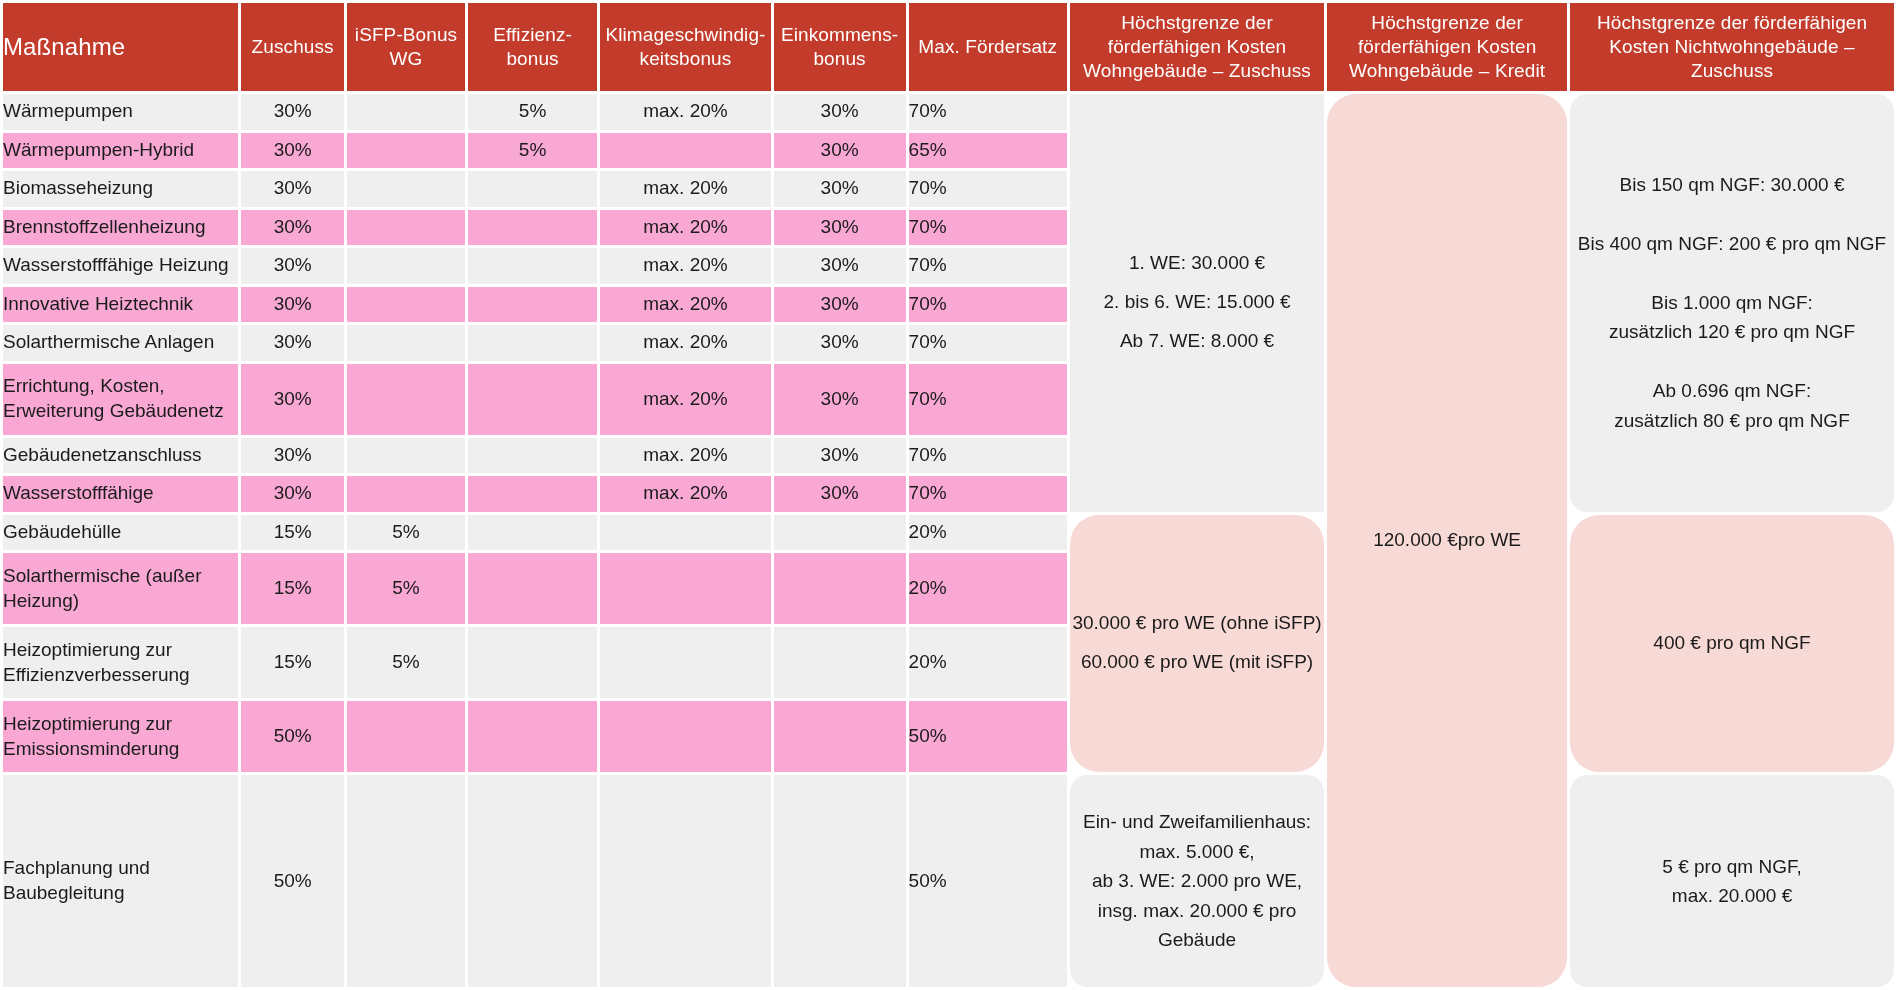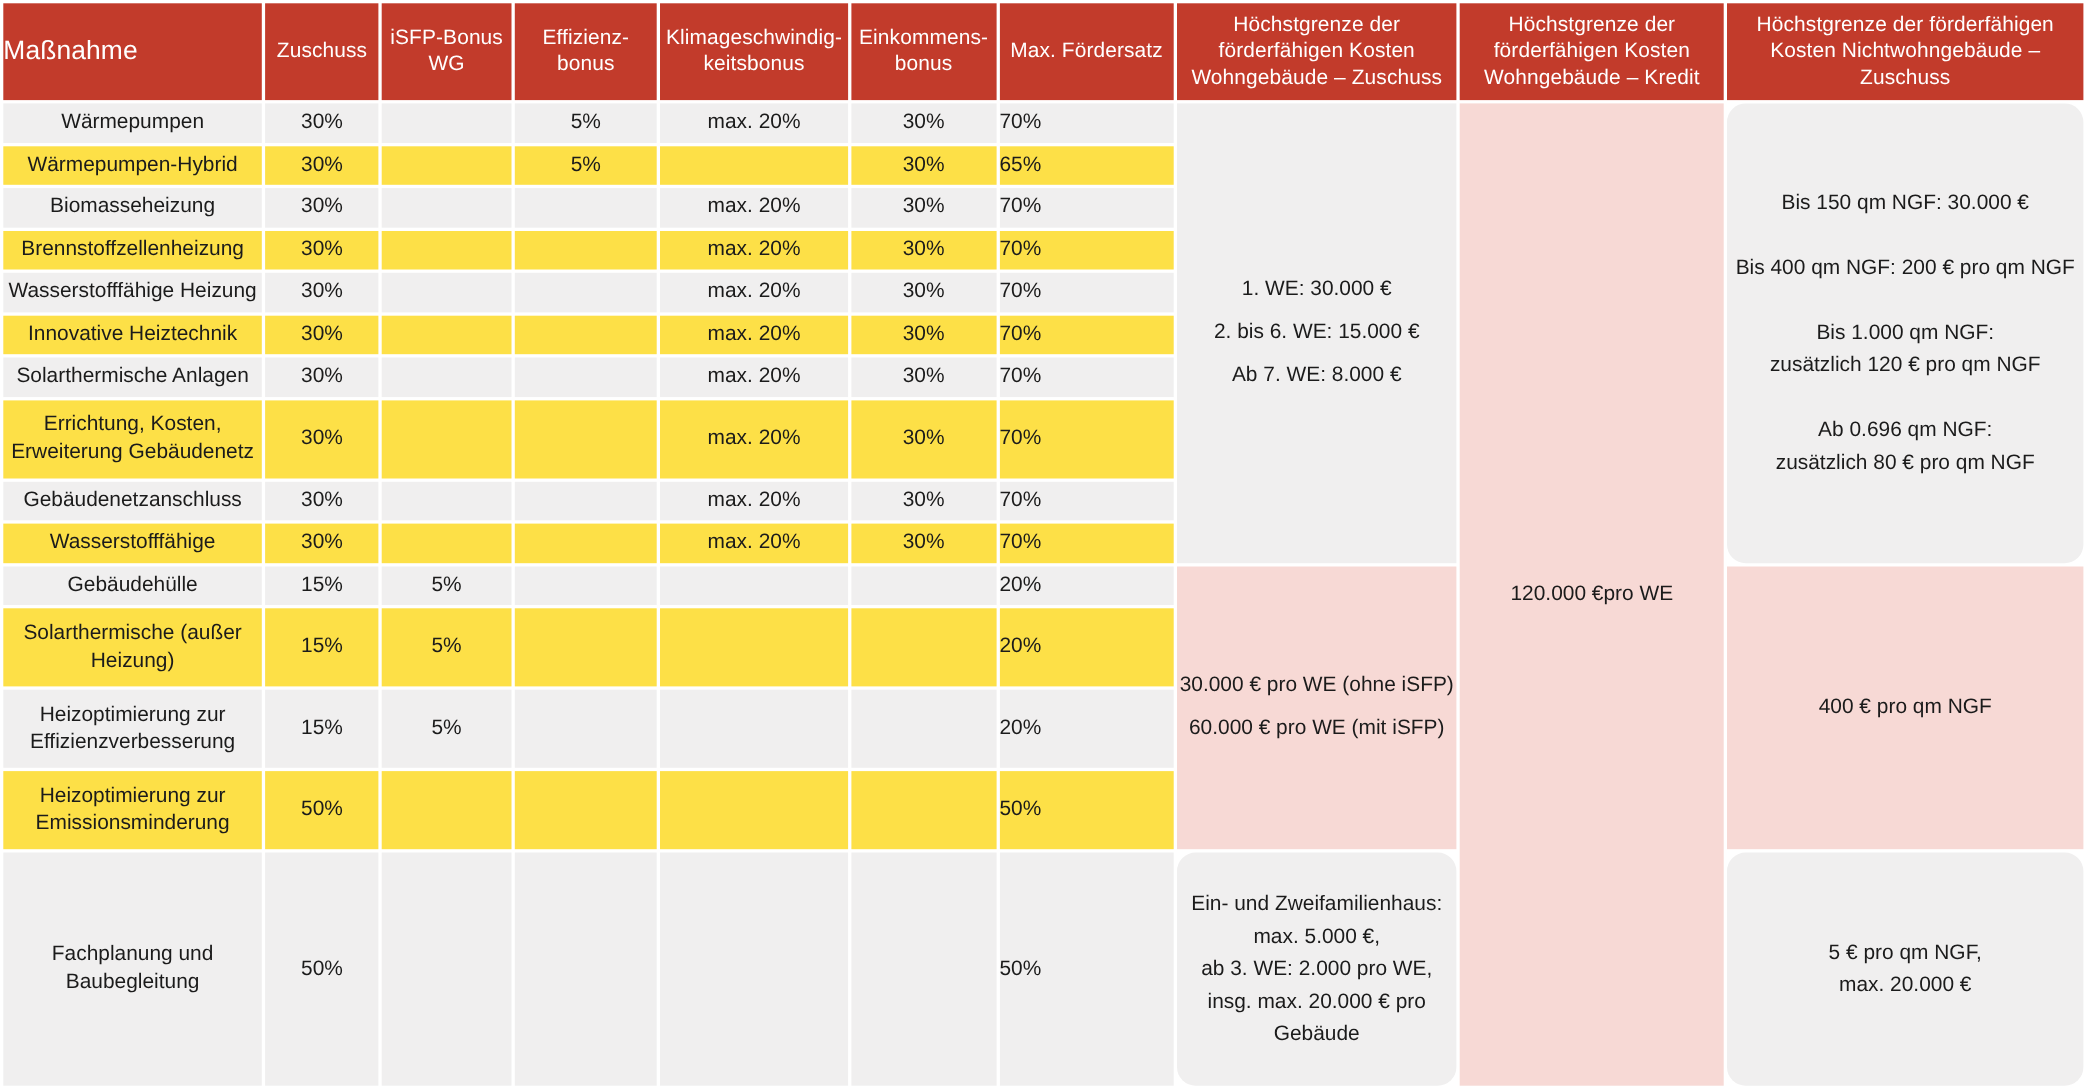--- a/index.html
+++ b/index.html
@@ -46,42 +46,42 @@
     padding-left: 16px;
     font-size: 24px;
   }
   
   tbody td {
     font-size: 19px;
     color: #1b1b1b;
     line-height: 1.3;
   }
   tbody tr.row-light > td { background: #f0efef; }
-  tbody tr.row-dark  > td { background: #fde047; }
+  tbody tr.row-dark  > td { background: #f9a8d4; }
 
   td.measure {
-    text-align: center;
+    text-align: left;
     padding: 6px 10px 6px 16px;
   }
   td.val {
     text-align: center;
     padding: 4px 6px;
   }
   td.maxrate {
     padding: 4px 6px;
   }
   
   td.block {
     text-align: center;
     padding: 10px 14px;
     line-height: 2.05;
   }
   td.block.tight { line-height: 1.55; border-radius: 17px; }
   td.block-light { background: #f0efef !important; }
-  td.block-dark  { background: #f7d9d5 !important; }
+  td.block-dark  { background: #f7d9d5 !important; border-radius: 29px; }
   td.block .line { display: block; }
   td.block.tight .line { display: block; }
 </style>
 </head>
 <body>
 
 <table id="funding-table">
   <colgroup>
     <col style="width:196px">
     <col style="width:86px">

